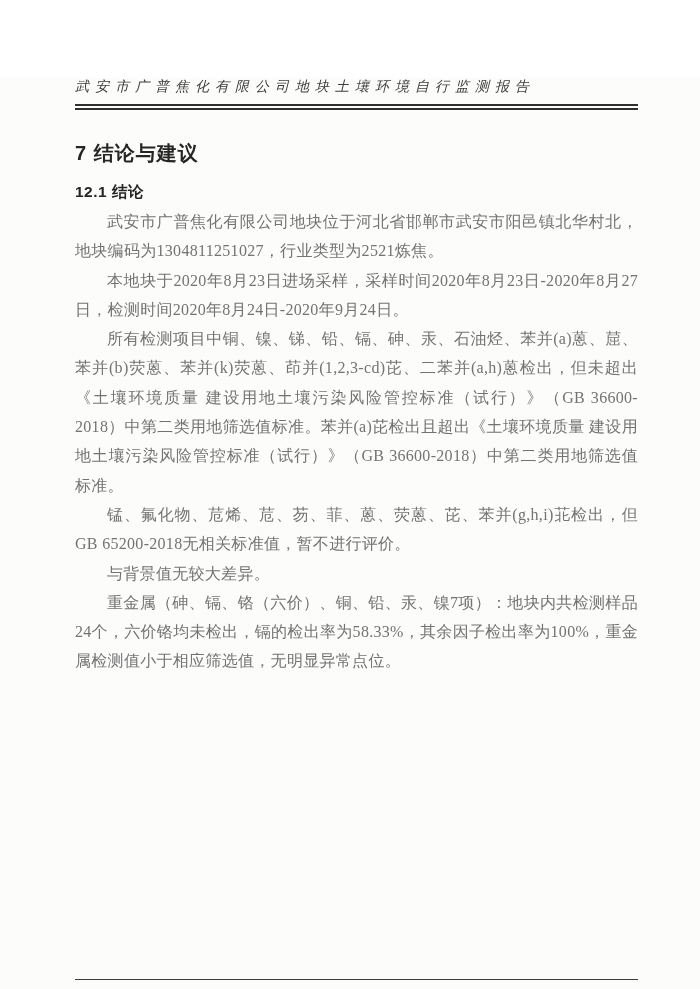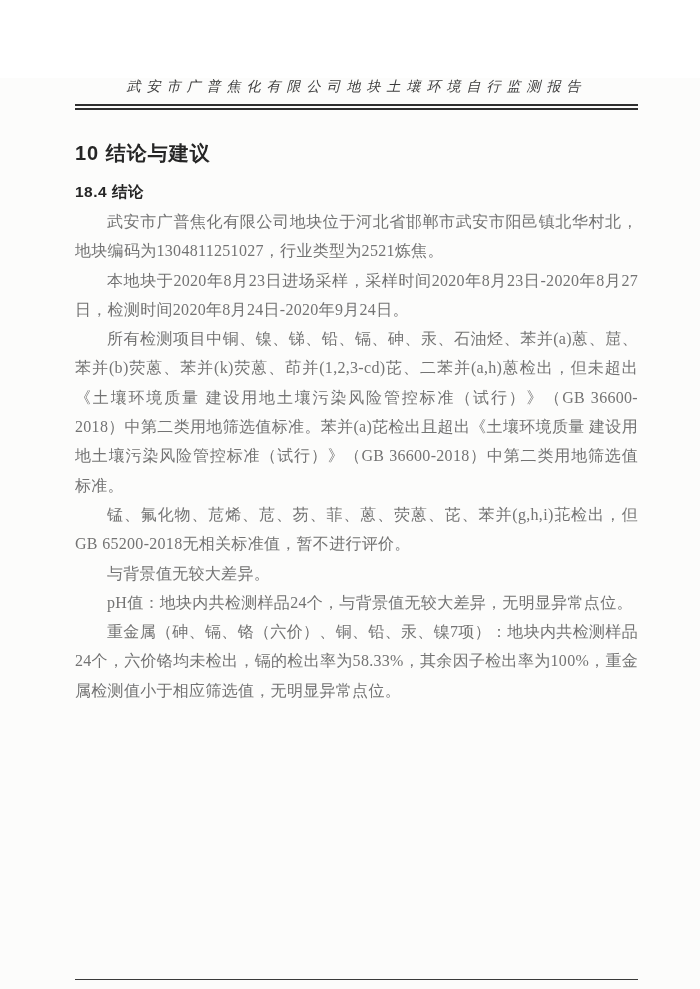--- a/index.html
+++ b/index.html
@@ -18,21 +18,20 @@
     position: relative;
     width: 700px;
     height: 989px;
     background: #fcfcfb;
     box-sizing: border-box;
     padding: 0 62px 0 75px;
   }
   
   .header-title {
     margin-top: 78px;
-    text-align: center;
     font-size: 14px;
     letter-spacing: 6px;
     font-style: italic;
     font-weight: 500;
     color: #3c3c3c;
     white-space: nowrap;
   }
   .double-rule {
     margin-top: 8px;
     height: 2px;
@@ -91,30 +90,29 @@
 <body>
 
 <div class="page">
 
   <header>
     <div class="header-title">武安市广普焦化有限公司地块土壤环境自行监测报告</div>
     <div class="double-rule"></div>
   </header>
 
   <main>
-    <h1 class="section-title">10 结论与建议</h1>
-    <h2 class="subsection-title">18.4 结论</h2>
+    <h1 class="section-title">7 结论与建议</h1>
+    <h2 class="subsection-title">12.1 结论</h2>
 
     <div class="body-text">
       <p>武安市广普焦化有限公司地块位于河北省邯郸市武安市阳邑镇北华村北，地块编码为1304811251027，行业类型为2521炼焦。</p>
       <p>本地块于2020年8月23日进场采样，采样时间2020年8月23日-2020年8月27日，检测时间2020年8月24日-2020年9月24日。</p>
       <p>所有检测项目中铜、镍、锑、铅、镉、砷、汞、石油烃、苯并(a)蒽、䓛、苯并(b)荧蒽、苯并(k)荧蒽、茚并(1,2,3-cd)芘、二苯并(a,h)蒽检出，但未超出《土壤环境质量 建设用地土壤污染风险管控标准（试行）》（GB 36600-2018）中第二类用地筛选值标准。苯并(a)芘检出且超出《土壤环境质量 建设用地土壤污染风险管控标准（试行）》（GB 36600-2018）中第二类用地筛选值标准。</p>
       <p>锰、氟化物、苊烯、苊、芴、菲、蒽、荧蒽、芘、苯并(g,h,i)苝检出，但GB 65200-2018无相关标准值，暂不进行评价。</p>
       <p>与背景值无较大差异。</p>
-      <p>pH值：地块内共检测样品24个，与背景值无较大差异，无明显异常点位。</p>
       <p>重金属（砷、镉、铬（六价）、铜、铅、汞、镍7项）：地块内共检测样品24个，六价铬均未检出，镉的检出率为58.33%，其余因子检出率为100%，重金属检测值小于相应筛选值，无明显异常点位。</p>
     </div>
   </main>
 
   <footer class="footer">
     <div class="footer-rule"></div>
     <div class="page-number">· 113 ·</div>
   </footer>
 
 </div>

